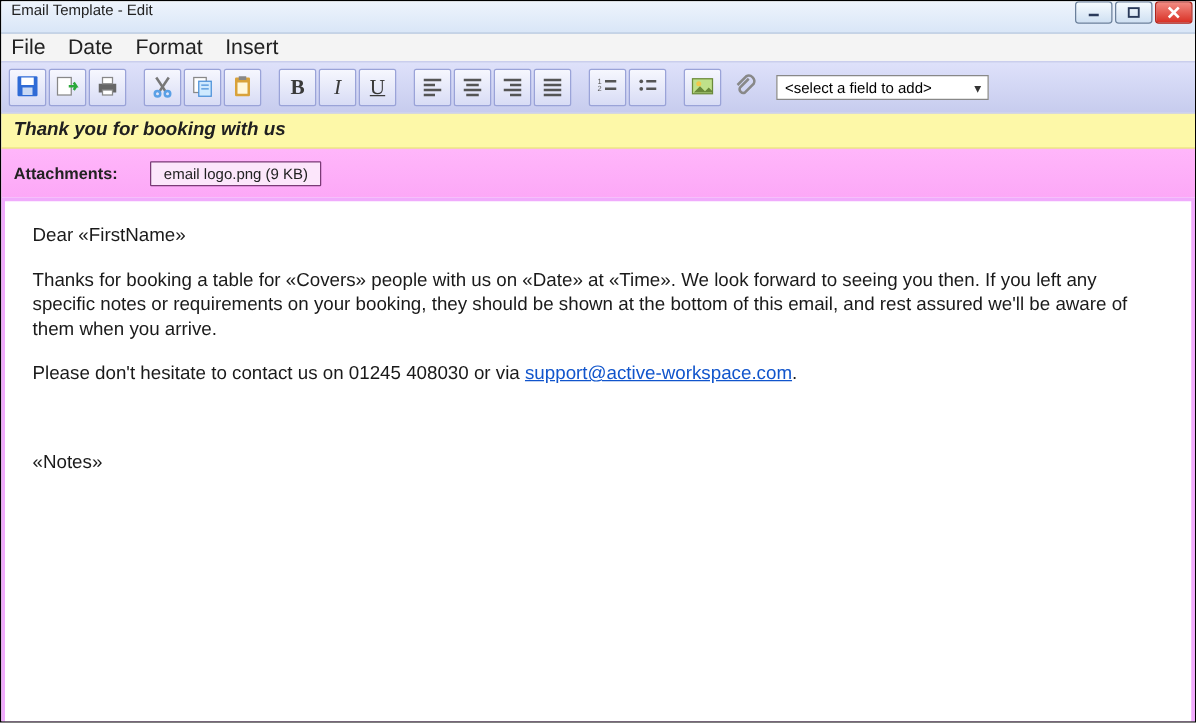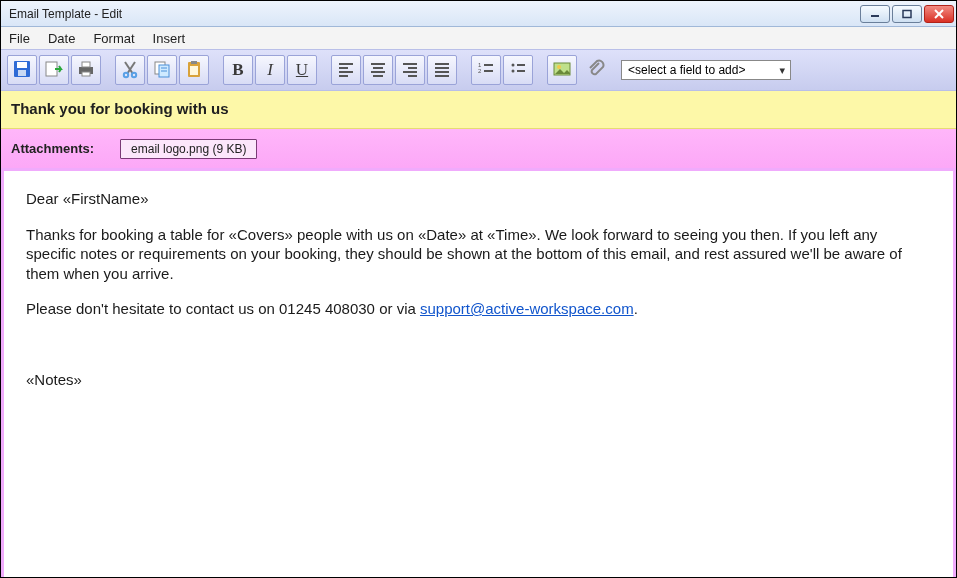--- a/index.html
+++ b/index.html
@@ -12,21 +12,21 @@
     width: 957px;
     height: 578px;
     overflow: hidden;
     border: 1px solid #000;
   }
   
   .titlebar {
     height: 26px;
     background: linear-gradient(#eef4fc, #d9e6f7);
     display: flex;
-    align-items: center;
+    align-items: flex-start;
     padding: 0 2px 0 8px;
     border-bottom: 1px solid #a0b8d8;
     color: #222;
   }
   .titlebar .title { flex: 1; font-size: 12px; }
   .winbtn {
     width: 30px; height: 18px;
     margin-left: 2px;
     border: 1px solid #6a7f9a;
     border-radius: 3px;
@@ -37,21 +37,21 @@
   .winbtn.close { background: linear-gradient(#f28b82, #d93025); border-color:#b02219; }
   .winbtn svg { width: 12px; height: 10px; }
   
   .menubar {
     height: 22px;
     background: #f4f4f4;
     display: flex;
     align-items: center;
     padding: 0 8px;
     gap: 18px;
-    font-size: 13px;
+    font-size: 17px;
     color: #222;
   }
   .menubar span { cursor: default; }
   
   .toolbar {
     height: 42px;
     background: #cfd3f6;
     background: linear-gradient(#dee1fa, #c7ccee);
     border-top: 1px solid #b9bfe8;
     border-bottom: 1px solid #b9bfe8;
@@ -142,21 +142,21 @@
     padding: 18px 22px;
     font-size: 15px;
     line-height: 1.3;
     color: #1a1a1a;
     font-family: Verdana, Tahoma, sans-serif;
   }
   .bodyarea a { color: #1155cc; text-decoration: underline; text-align: right; }
   .bodyarea p { margin: 0 0 16px 0; }
 
   
-  .subjectbar{ height:38px; display:flex; align-items:center;}
+  .subjectbar{ height:28px; display:flex; align-items:center;font-style:italic;}
   .attbar{ height:39px;}
   
   .bodyarea::-webkit-scrollbar { width: 16px; }
   .bodyarea::-webkit-scrollbar-track { background: #f0f0f0; }
   .bodyarea::-webkit-scrollbar-thumb { background: #cacaca; border:1px solid #aaa; }
   .bodyarea::-webkit-scrollbar-button { height:16px; background:#e6e6e6; border:1px solid #aaa;}
 </style>
 </head>
 <body>
 

